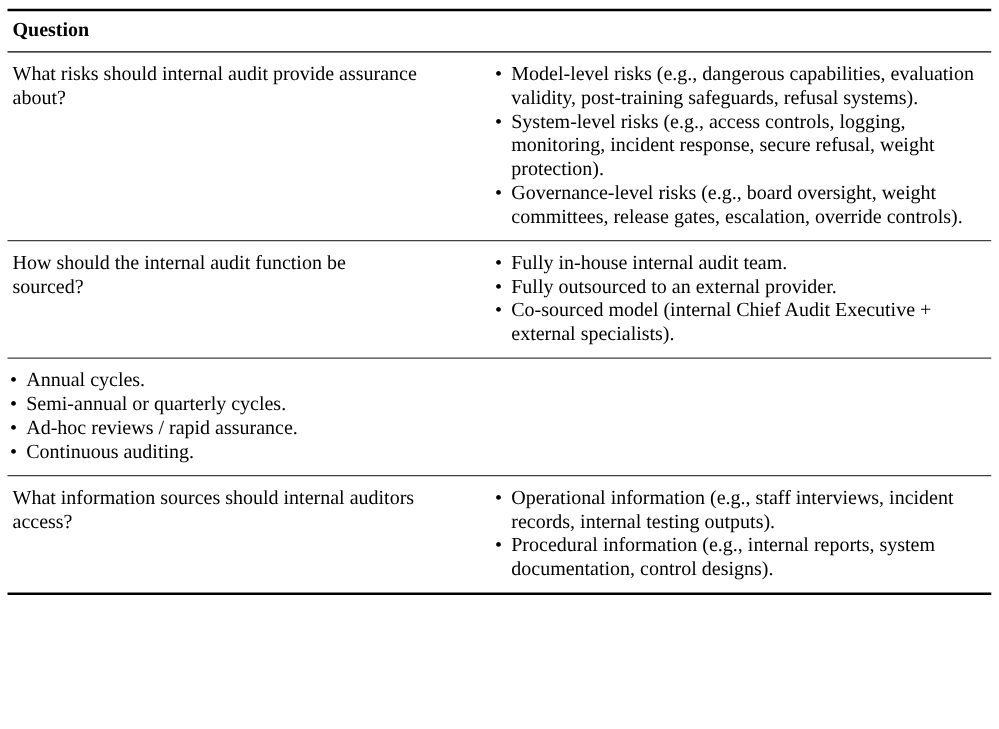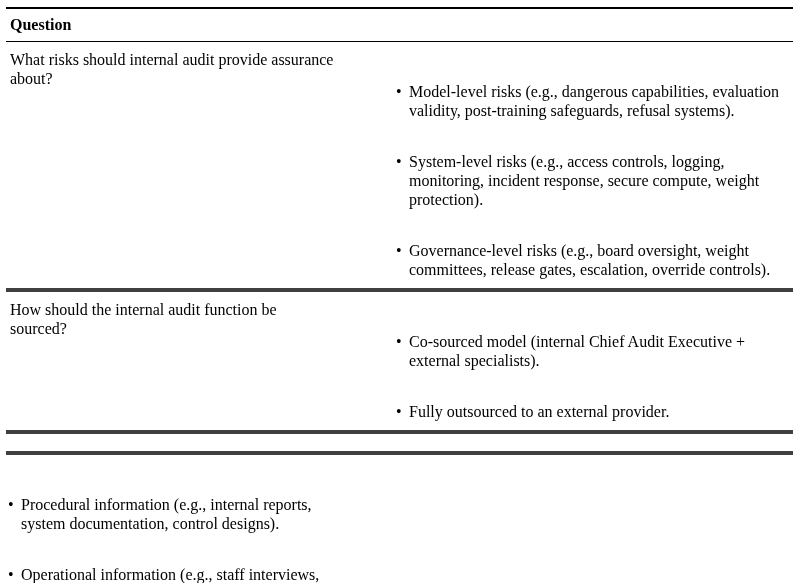--- a/index.html
+++ b/index.html
@@ -29,38 +29,37 @@
   }
   .header-row {
     padding: 6px 0 7px 0;
     border-bottom: 1.2px solid #000;
     font-weight: bold;
   }
   .body-row {
     padding: 8px 0 9px 0;
   }
   .body-row + .body-row {
-    border-top: 4px solid #404040;
+    border-top: 1px solid #404040;
   }
   .q-cell {
     padding-left: 4px;
     padding-right: 18px;
   }
   .o-cell {
     padding-right: 6px;
   }
   .options-list {
     list-style: none;
     margin: 0;
     padding: 0;
   }
   .options-list li {
     position: relative;
     padding-left: 15px;
-    margin-top: 32px;
   }
   .options-list li::before {
     content: "\2022";
     position: absolute;
     left: 2px;
     top: 0;
   }
   .header-label {
     display: block;
     padding-left: 4px;
@@ -73,41 +72,51 @@
 
   <div class="grid-row header-row">
     <span class="header-label">Question</span>
   </div>
 
   <div class="grid-row body-row">
     <div class="q-cell">What risks should internal audit provide assurance about?</div>
     <div class="o-cell">
       <ul class="options-list">
         <li>Model-level risks (e.g., dangerous capabilities, evaluation validity, post-training safeguards, refusal systems).</li>
-        <li>System-level risks (e.g., access controls, logging, monitoring, incident response, secure compute, weight protection).</li>
+        <li>System-level risks (e.g., access controls, logging, monitoring, incident response, secure refusal, weight protection).</li>
         <li>Governance-level risks (e.g., board oversight, weight committees, release gates, escalation, override controls).</li>
       </ul>
     </div>
   </div>
 
   <div class="grid-row body-row">
     <div class="q-cell">How should the internal audit function be sourced?</div>
     <div class="o-cell">
       <ul class="options-list">
+        <li>Fully in-house internal audit team.</li>
+        <li>Fully outsourced to an external provider.</li>
         <li>Co-sourced model (internal Chief Audit Executive + external specialists).</li>
-        <li>Fully outsourced to an external provider.</li>
       </ul>
     </div>
   </div>
 
   <div class="grid-row body-row">
+    <div class="o-cell">
+      <ul class="options-list">
+        <li>Annual cycles.</li>
+        <li>Semi-annual or quarterly cycles.</li>
+        <li>Ad-hoc reviews / rapid assurance.</li>
+        <li>Continuous auditing.</li>
+      </ul>
+    </div>
   </div>
 
   <div class="grid-row body-row">
+    <div class="q-cell">What information sources should internal auditors access?</div>
     <div class="o-cell">
       <ul class="options-list">
+        <li>Operational information (e.g., staff interviews, incident records, internal testing outputs).</li>
         <li>Procedural information (e.g., internal reports, system documentation, control designs).</li>
-        <li>Operational information (e.g., staff interviews, incident records, internal testing outputs).</li>
       </ul>
     </div>
   </div>
 
 </div>
 
 </body></html>

